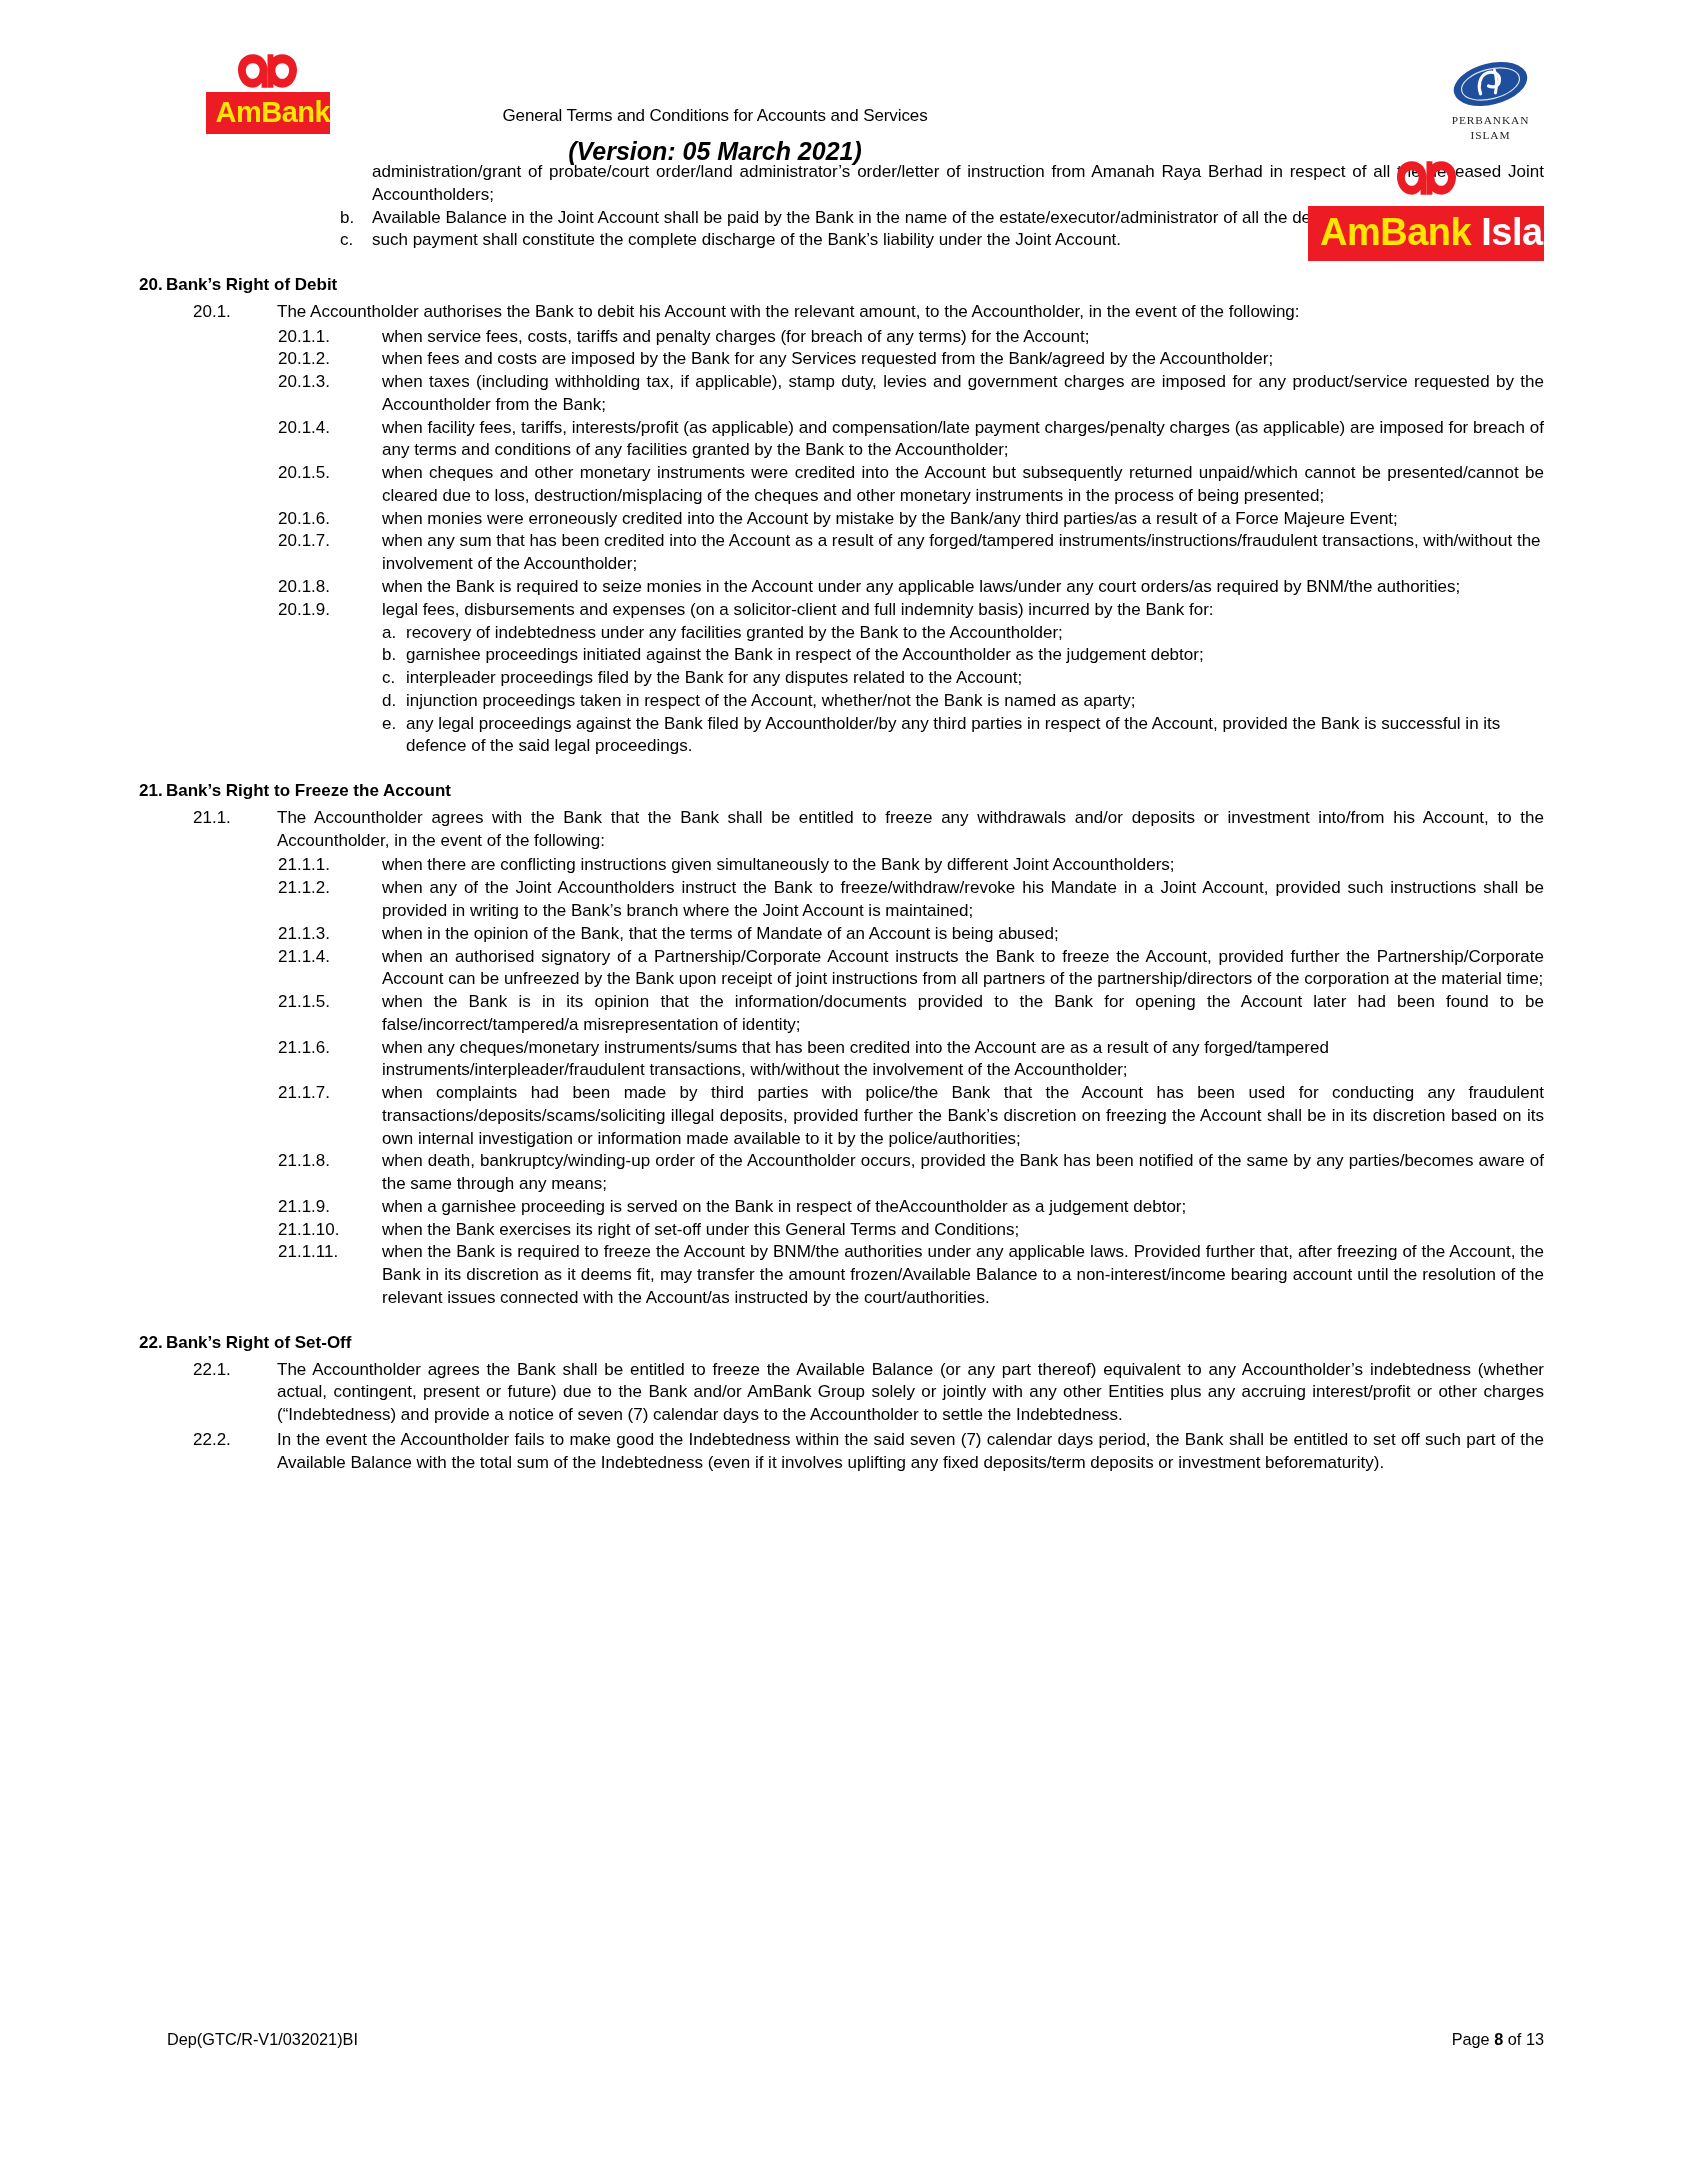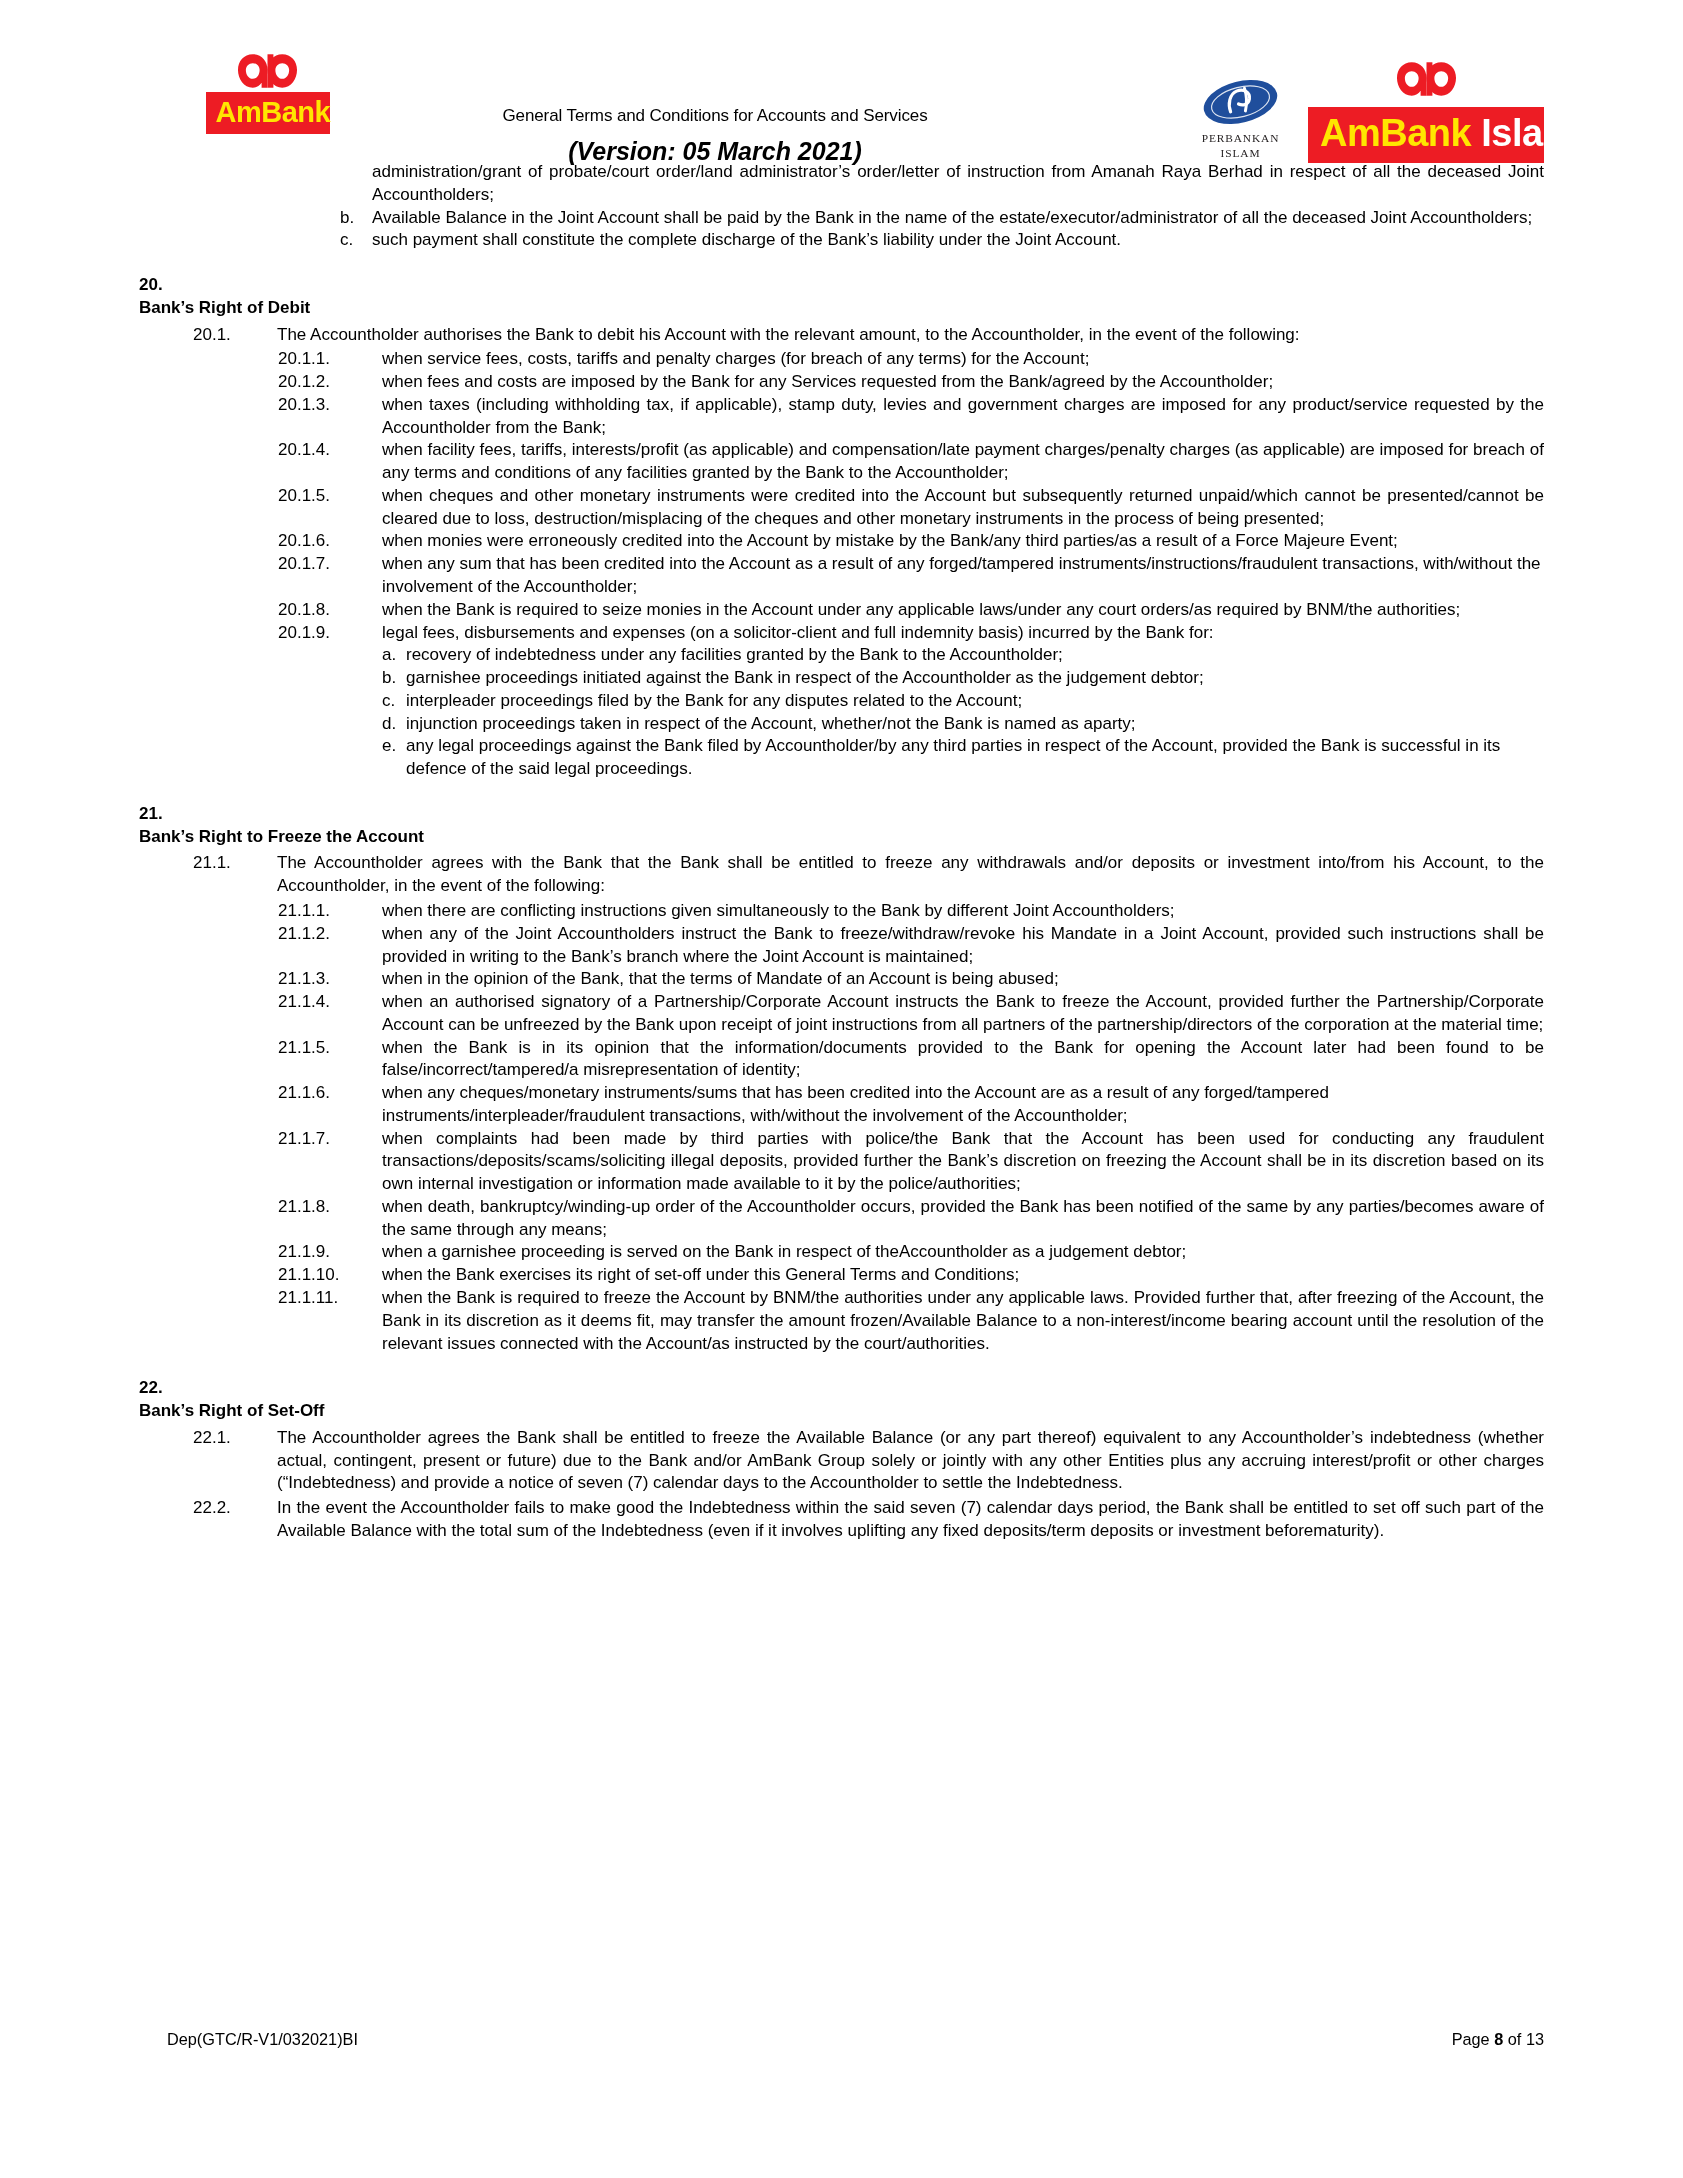--- a/index.html
+++ b/index.html
@@ -72,20 +72,21 @@
     line-height: 1.45;
     margin-top: 5px;
   }
   .logo-right {
     position: absolute;
     right: 0;
     top: 10px;
     display: flex;
     align-items: flex-end;
     gap: 14px;
+    flex-direction: column;
   }
   .perbankan {
     width: 107px;
     text-align: center;
     padding-bottom: 2px;
   }
   .perbankan-text {
     font-family: "Liberation Serif", serif;
     font-size: 11.4px;
     letter-spacing: 0.9px;
@@ -132,21 +133,20 @@
   
   .lvl-cont  { padding-left: 233px; }     
   .lvl-abc   { padding-left: 201px; }     
   .lvl-abc .marker { width: 32px; }
   .h2 {
     font-weight: bold;
     font-size: 17px;
     padding-left: 0px;
     margin-top: 22px;
     margin-bottom: 4px;
-    flex-direction: column;
   }
   .h2 .marker { width: 27px; }
   .lvl1 { padding-left: 54px; margin-bottom: 2px; }
   .lvl1 .marker { width: 84px; }
   .lvl2 { padding-left: 139px; justify-content: flex-end; }
   .lvl2 .marker { width: 104px; }
   .lvl3 { padding-left: 243px; }
   .lvl3 .marker { width: 24px; }
 
   

